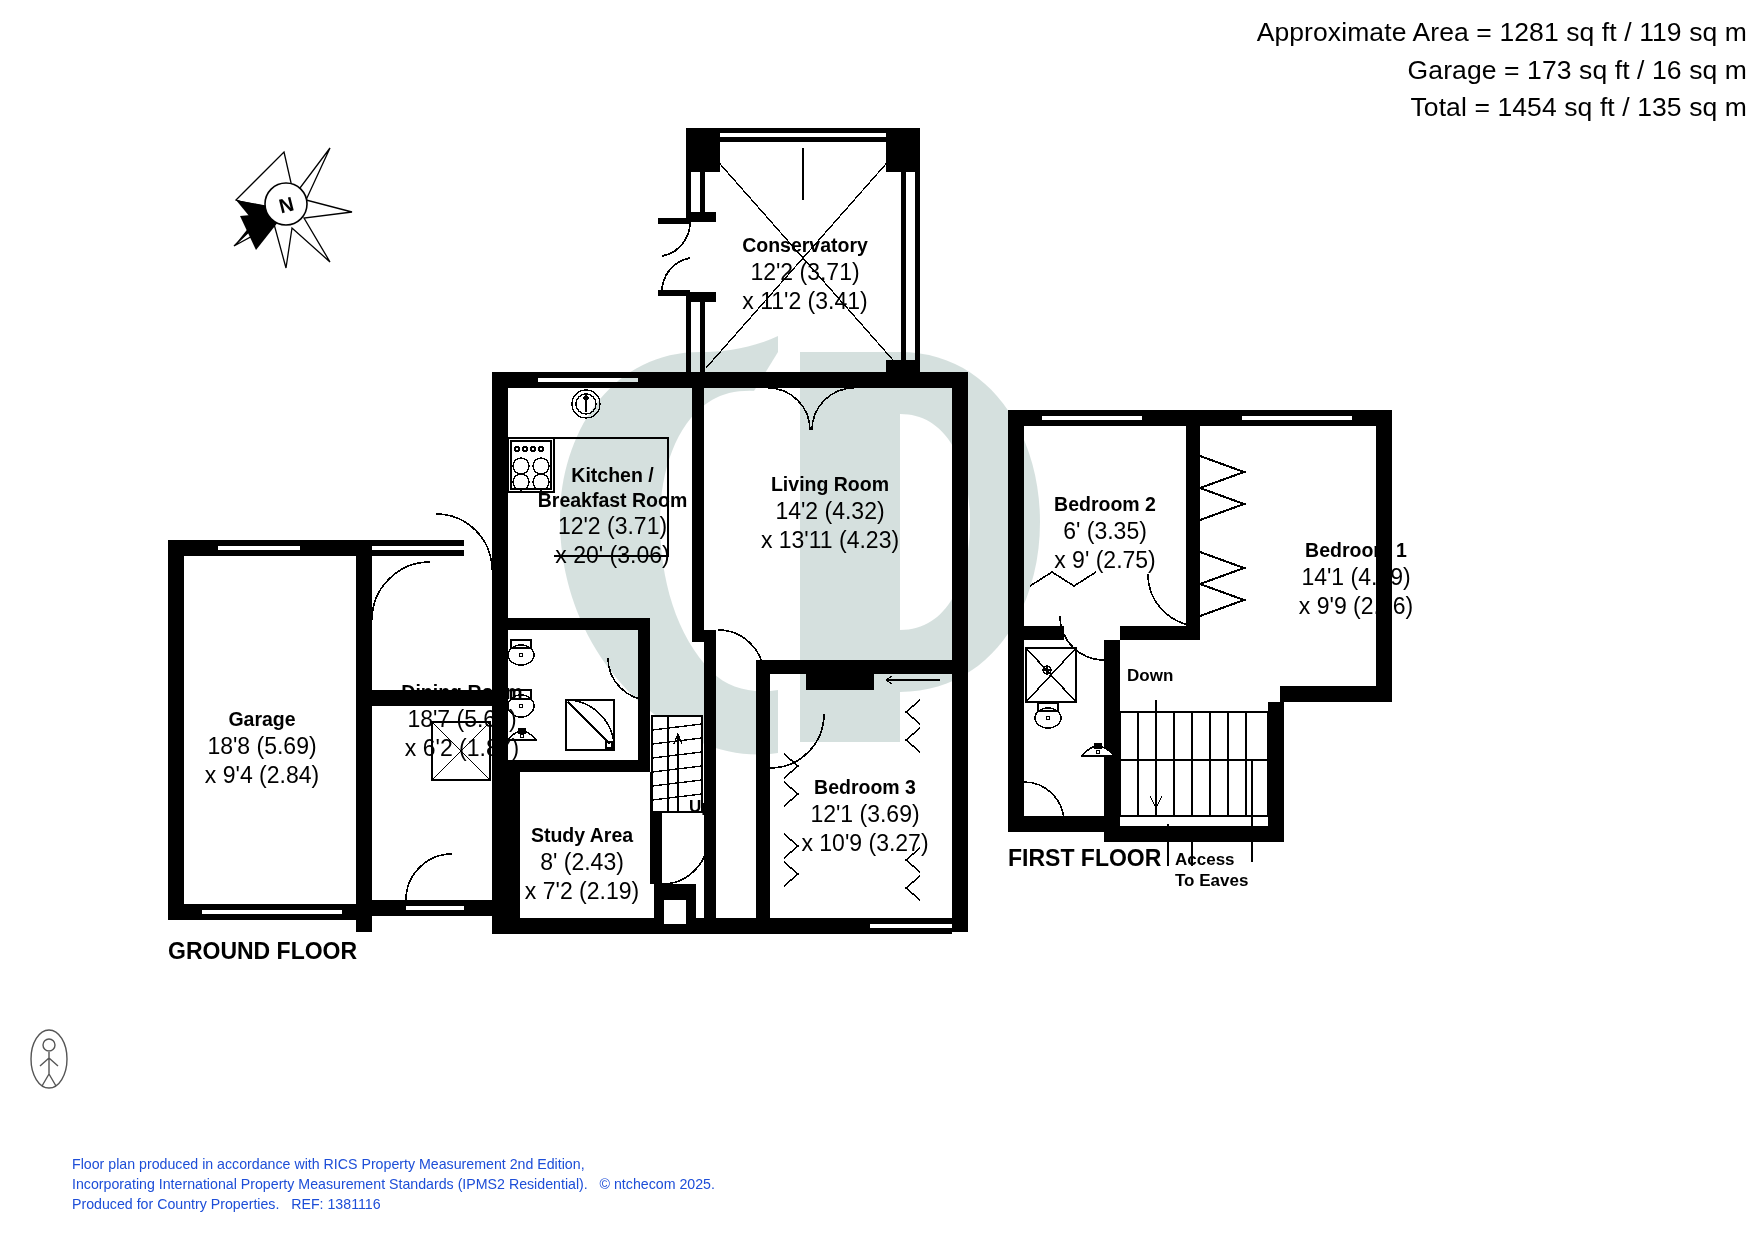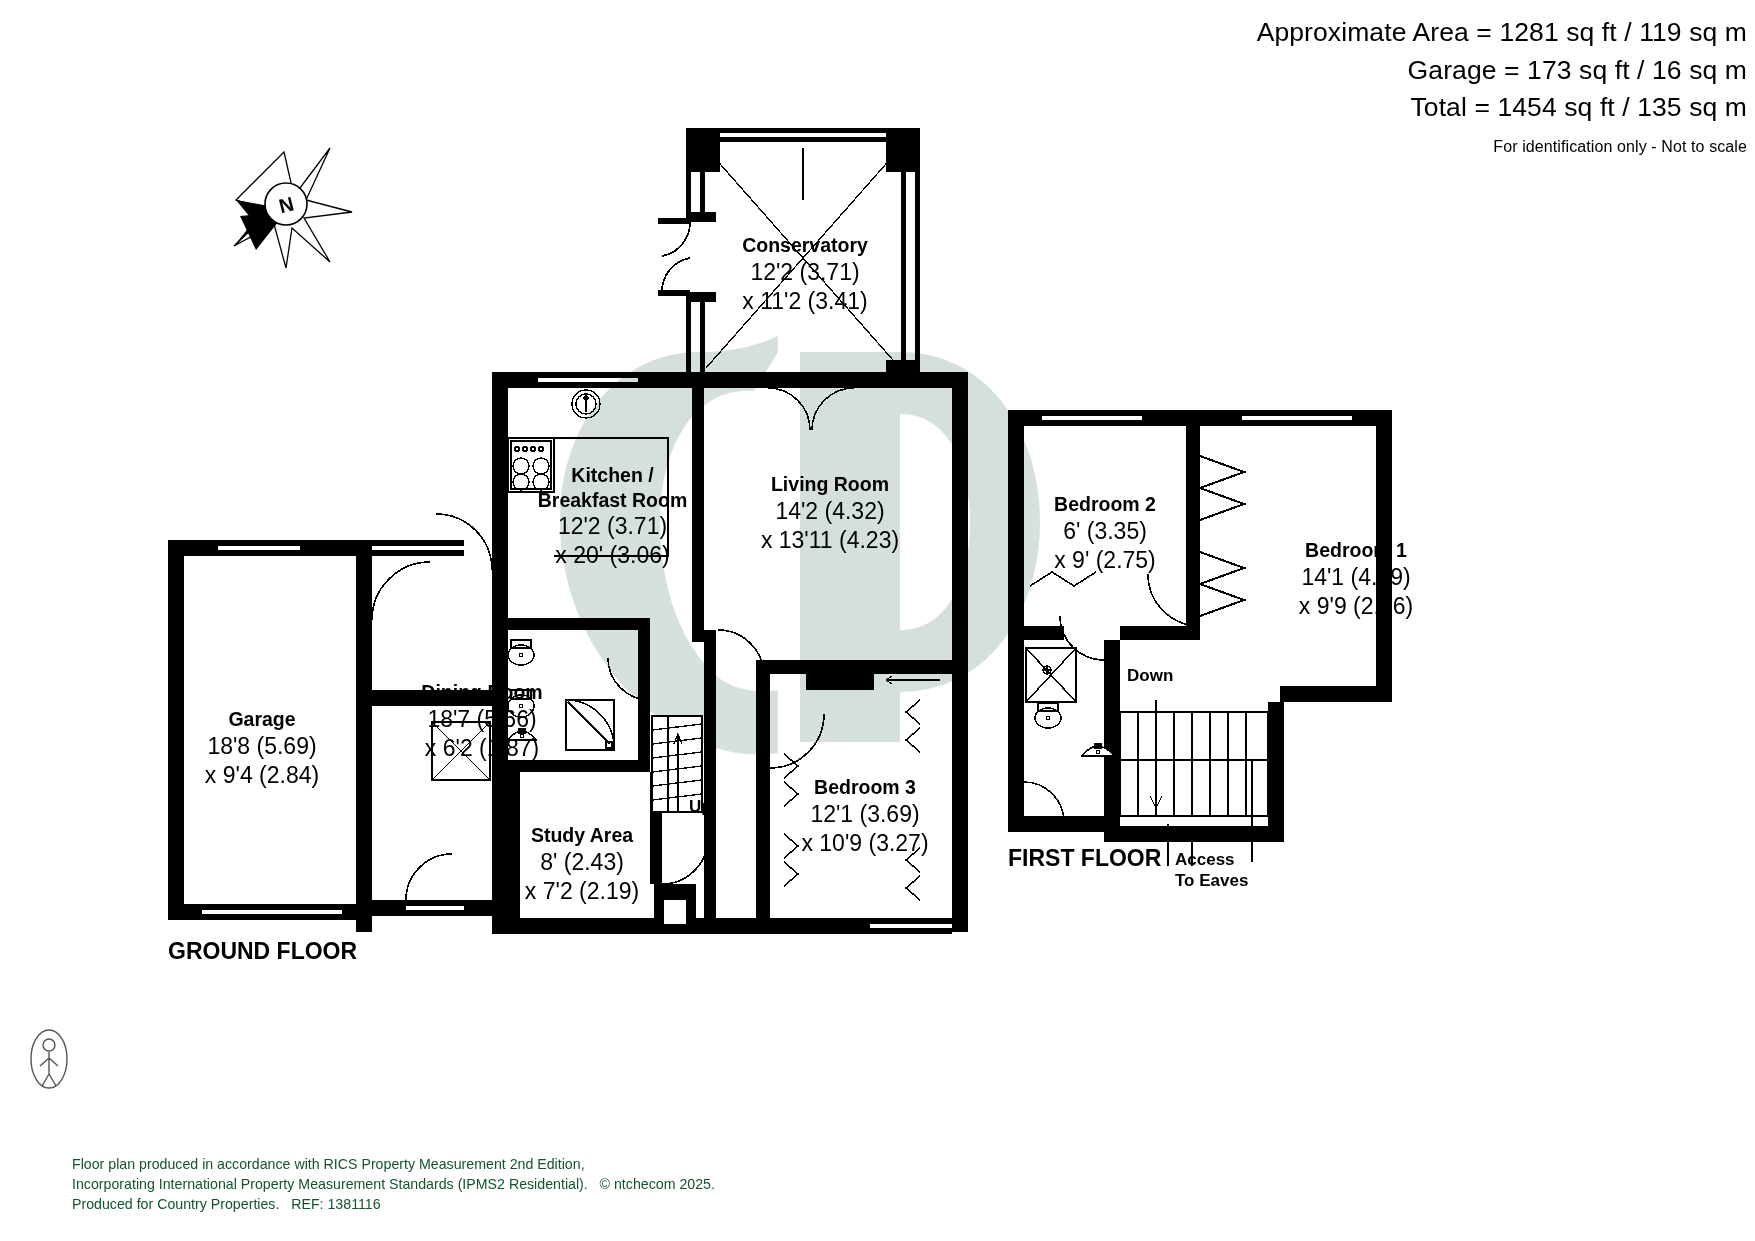--- a/index.html
+++ b/index.html
@@ -19,33 +19,32 @@
   }
   .hdr div { font-size: 26.5px; letter-spacing: .1px; }
   .hdr .small { font-size: 16px; margin-top: 9px; letter-spacing: .1px; }
 
   .lbl { position: absolute; text-align: center; line-height: 1.26; white-space: nowrap; }
   .lbl .nm { font-weight: bold; font-size: 19.5px; }
   .lbl .dm { font-size: 23px; }
   .floorlabel { position: absolute; font-weight: bold; font-size: 23px; white-space: nowrap; }
   .mini { position: absolute; font-size: 17px; font-weight: bold; white-space: nowrap; line-height: 1.25; }
 
-  .footer { position: absolute; left: 72px; top: 1154px; font-size: 14.2px; line-height: 1.42; color: #14532d; }
+  .footer { position: absolute; left: 72px; top: 1154px; font-size: 14.2px; line-height: 1.42; color: #1d4ed8; }
   .footer .ln { white-space: pre; }
 </style>
 </head>
 <body>
 
 <div id="plan">
 
   <div class="hdr">
     <div>Approximate Area = 1281 sq ft / 119 sq m</div>
     <div>Garage = 173 sq ft / 16 sq m</div>
     <div>Total = 1454 sq ft / 135 sq m</div>
-    <div class="small">For identification only - Not to scale</div>
   </div>
 
   <svg class="layer" viewBox="0 0 1755 1241">
     <g opacity="0.55" fill="#b4c8c4">
 
       <path d="M700,352 C612,352 560,432 560,520 C560,612 610,700 700,742
                C724,753 752,757 778,753 L778,690 C752,694 728,688 712,672
                C676,636 660,578 660,522 C660,468 678,420 712,400
                C728,390 752,388 778,394 L778,336 C752,348 726,352 700,352 Z"></path>
 
@@ -366,21 +365,21 @@
     <div class="dm">12'2 (3.71)</div>
     <div class="dm">x 20' (3.06)</div>
   </div>
 
   <div class="lbl" style="left:705px; top:472px; width:250px;">
     <div class="nm">Living Room</div>
     <div class="dm">14'2 (4.32)</div>
     <div class="dm">x 13'11 (4.23)</div>
   </div>
 
-  <div class="lbl" style="left:353px; top:680px; width:258px;">
+  <div class="lbl" style="left:333px; top:680px; width:258px;">
     <div class="nm">Dining Room</div>
     <div class="dm">18'7 (5.66)</div>
     <div class="dm">x 6'2 (1.87)</div>
   </div>
 
   <div class="lbl" style="left:458px; top:823px; width:248px;">
     <div class="nm">Study Area</div>
     <div class="dm">8' (2.43)</div>
     <div class="dm">x 7'2 (2.19)</div>
   </div>

